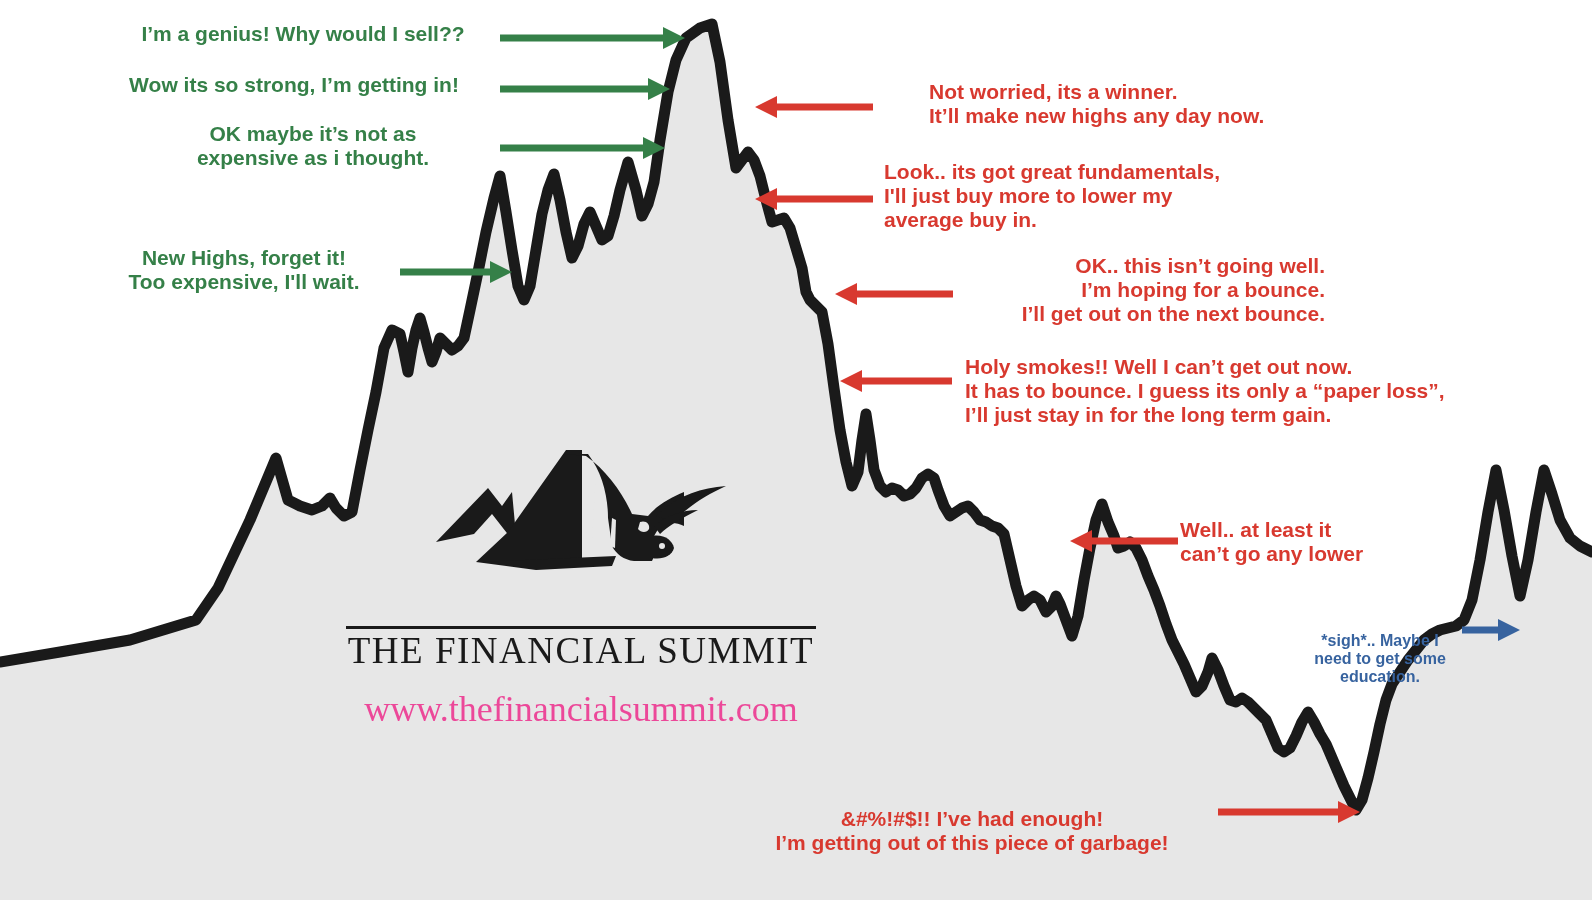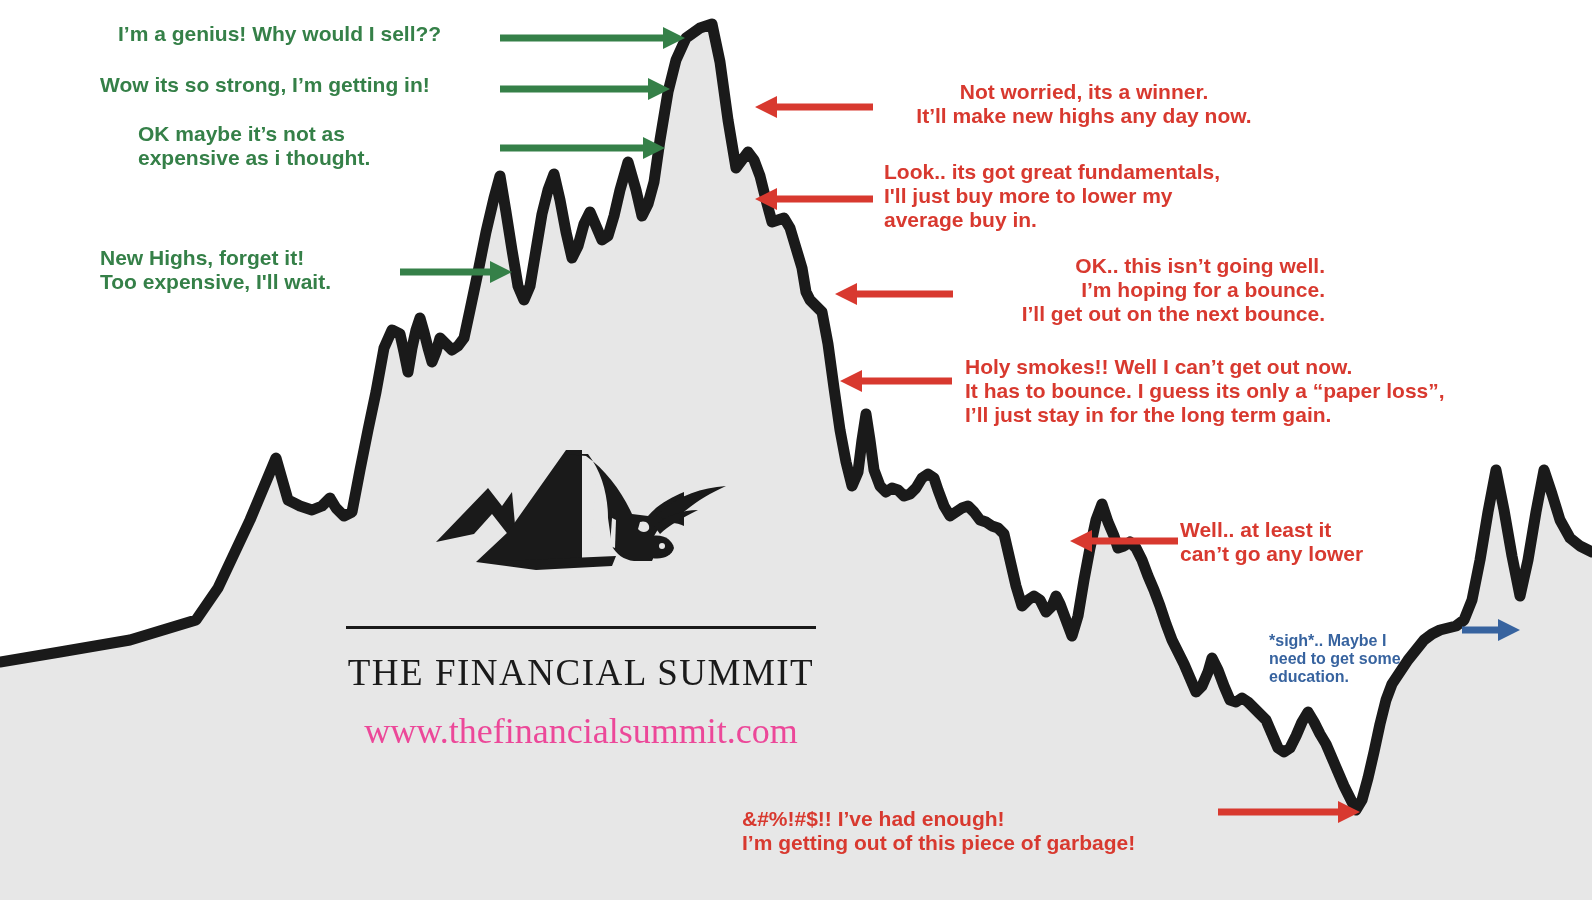--- a/index.html
+++ b/index.html
@@ -9,28 +9,28 @@
     font-family:"Liberation Sans", sans-serif;
     overflow:hidden;
   }
   #stage{position:relative;width:1592px;height:900px;overflow:hidden;background:#ffffff;}
   #chart{position:absolute;left:0;top:0;width:1592px;height:900px;}
 
   .ann{position:absolute;white-space:pre;font-weight:bold;line-height:1.14;}
   .ann.green{color:#358048;}
   .ann.red{color:#d8392f;}
   .ann.blue{color:#37639f;}
-  .ann.r{text-align:left;}
+  .ann.r{text-align:center;}
   .ann.l{text-align:left;}
 
   .logo{position:absolute;left:336px;top:430px;width:490px;text-align:center;}
   .logo-mark{width:330px;height:190px;display:block;margin:0 auto;}
   .logo-rule{height:3px;background:#1a1a1a;width:470px;margin:6px auto 0 auto;}
   .logo-name{font-family:"Liberation Serif", serif;font-size:37px;letter-spacing:1.5px;
-             color:#1a1a1a;margin-top:22px;}
+             color:#1a1a1a;margin-top:0;}
   .logo-url{font-family:"Liberation Serif", serif;font-size:36px;color:#ec4899;margin-top:16px;}
 </style>
 </head>
 <body>
 
 <div id="stage">
 
   <svg id="chart" viewBox="0 0 1592 900" preserveAspectRatio="none">
     <path id="chart-fill" fill="#e7e7e7" d="M 0 662 L 60 652 L 130 640 L 196 620 L 218 588 L 250 520 L 276 458 L 288 500 L 300 506 L 312 510 L 322 506 L 330 498 L 336 508 L 344 516 L 352 512 L 360 470 L 368 430 L 376 392 L 384 348 L 392 330 L 400 334 L 404 352 L 408 372 L 412 348 L 416 330 L 420 318 L 424 332 L 428 348 L 432 362 L 436 352 L 440 338 L 446 344 L 452 350 L 458 346 L 464 338 L 470 310 L 478 272 L 486 232 L 494 198 L 500 176 L 506 212 L 512 250 L 518 286 L 524 300 L 530 286 L 536 250 L 542 214 L 548 190 L 554 174 L 560 200 L 566 232 L 572 258 L 578 246 L 584 224 L 590 212 L 596 226 L 602 240 L 608 236 L 614 216 L 620 190 L 628 162 L 636 190 L 642 216 L 648 204 L 654 182 L 660 140 L 668 92 L 676 60 L 686 38 L 700 28 L 712 24 L 720 62 L 728 120 L 736 168 L 742 160 L 748 152 L 754 160 L 760 176 L 766 200 L 772 222 L 778 220 L 784 218 L 790 228 L 796 248 L 802 268 L 806 292 L 810 300 L 816 306 L 822 312 L 828 344 L 834 388 L 840 430 L 846 462 L 852 486 L 858 472 L 862 440 L 866 414 L 870 440 L 874 470 L 880 486 L 886 492 L 892 488 L 898 490 L 904 496 L 910 494 L 916 488 L 922 478 L 928 474 L 934 478 L 938 490 L 944 506 L 950 516 L 956 512 L 962 508 L 968 506 L 974 512 L 980 520 L 986 522 L 992 526 L 998 528 L 1004 534 L 1010 560 L 1016 586 L 1022 606 L 1028 600 L 1034 596 L 1040 600 L 1046 612 L 1052 606 L 1056 596 L 1060 604 L 1066 620 L 1072 636 L 1078 616 L 1084 580 L 1090 548 L 1096 520 L 1102 504 L 1108 522 L 1114 536 L 1118 548 L 1124 546 L 1130 542 L 1136 548 L 1142 560 L 1148 576 L 1154 590 L 1160 606 L 1166 624 L 1172 640 L 1178 652 L 1184 664 L 1190 678 L 1196 692 L 1202 686 L 1208 672 L 1212 658 L 1218 670 L 1224 686 L 1230 700 L 1236 702 L 1242 698 L 1248 702 L 1254 708 L 1260 714 L 1266 720 L 1272 734 L 1278 748 L 1284 752 L 1290 748 L 1296 736 L 1302 722 L 1308 712 L 1314 722 L 1320 734 L 1326 744 L 1332 758 L 1338 772 L 1344 786 L 1350 798 L 1356 810 L 1362 800 L 1368 778 L 1374 752 L 1380 724 L 1386 700 L 1392 684 L 1400 672 L 1408 660 L 1416 650 L 1424 640 L 1432 634 L 1440 630 L 1448 628 L 1456 626 L 1464 620 L 1472 600 L 1480 560 L 1488 512 L 1496 470 L 1504 510 L 1512 556 L 1520 596 L 1528 560 L 1536 512 L 1544 470 L 1552 494 L 1560 520 L 1570 538 L 1580 546 L 1592 552 L 1592 900 L 0 900 Z"></path>
     <path id="chart-line" fill="none" stroke="#1a1a1a" stroke-width="11" stroke-linejoin="round" stroke-linecap="round" d="M 0 662 L 60 652 L 130 640 L 196 620 L 218 588 L 250 520 L 276 458 L 288 500 L 300 506 L 312 510 L 322 506 L 330 498 L 336 508 L 344 516 L 352 512 L 360 470 L 368 430 L 376 392 L 384 348 L 392 330 L 400 334 L 404 352 L 408 372 L 412 348 L 416 330 L 420 318 L 424 332 L 428 348 L 432 362 L 436 352 L 440 338 L 446 344 L 452 350 L 458 346 L 464 338 L 470 310 L 478 272 L 486 232 L 494 198 L 500 176 L 506 212 L 512 250 L 518 286 L 524 300 L 530 286 L 536 250 L 542 214 L 548 190 L 554 174 L 560 200 L 566 232 L 572 258 L 578 246 L 584 224 L 590 212 L 596 226 L 602 240 L 608 236 L 614 216 L 620 190 L 628 162 L 636 190 L 642 216 L 648 204 L 654 182 L 660 140 L 668 92 L 676 60 L 686 38 L 700 28 L 712 24 L 720 62 L 728 120 L 736 168 L 742 160 L 748 152 L 754 160 L 760 176 L 766 200 L 772 222 L 778 220 L 784 218 L 790 228 L 796 248 L 802 268 L 806 292 L 810 300 L 816 306 L 822 312 L 828 344 L 834 388 L 840 430 L 846 462 L 852 486 L 858 472 L 862 440 L 866 414 L 870 440 L 874 470 L 880 486 L 886 492 L 892 488 L 898 490 L 904 496 L 910 494 L 916 488 L 922 478 L 928 474 L 934 478 L 938 490 L 944 506 L 950 516 L 956 512 L 962 508 L 968 506 L 974 512 L 980 520 L 986 522 L 992 526 L 998 528 L 1004 534 L 1010 560 L 1016 586 L 1022 606 L 1028 600 L 1034 596 L 1040 600 L 1046 612 L 1052 606 L 1056 596 L 1060 604 L 1066 620 L 1072 636 L 1078 616 L 1084 580 L 1090 548 L 1096 520 L 1102 504 L 1108 522 L 1114 536 L 1118 548 L 1124 546 L 1130 542 L 1136 548 L 1142 560 L 1148 576 L 1154 590 L 1160 606 L 1166 624 L 1172 640 L 1178 652 L 1184 664 L 1190 678 L 1196 692 L 1202 686 L 1208 672 L 1212 658 L 1218 670 L 1224 686 L 1230 700 L 1236 702 L 1242 698 L 1248 702 L 1254 708 L 1260 714 L 1266 720 L 1272 734 L 1278 748 L 1284 752 L 1290 748 L 1296 736 L 1302 722 L 1308 712 L 1314 722 L 1320 734 L 1326 744 L 1332 758 L 1338 772 L 1344 786 L 1350 798 L 1356 810 L 1362 800 L 1368 778 L 1374 752 L 1380 724 L 1386 700 L 1392 684 L 1400 672 L 1408 660 L 1416 650 L 1424 640 L 1432 634 L 1440 630 L 1448 628 L 1456 626 L 1464 620 L 1472 600 L 1480 560 L 1488 512 L 1496 470 L 1504 510 L 1512 556 L 1520 596 L 1528 560 L 1536 512 L 1544 470 L 1552 494 L 1560 520 L 1570 538 L 1580 546 L 1592 552"></path>
@@ -77,21 +77,21 @@
         <path d="M 0 9.5 L 148 9.5 L 148 2 L 170 13 L 148 24 L 148 16.5 L 0 16.5 Z" fill="#358048"></path>
       </svg>
       <div class="ann green r" style="left: 138px; top: 122px; width: 350px; font-size: 21px;"><div>OK maybe it’s not as</div><div>expensive as i thought.</div></div>
       <svg width="165" height="26" viewBox="0 0 165 26" style="position: absolute; left: 500px; top: 135px;">
         <path d="M 0 9.5 L 143 9.5 L 143 2 L 165 13 L 143 24 L 143 16.5 L 0 16.5 Z" fill="#358048"></path>
       </svg>
       <div class="ann green r" style="left: 100px; top: 246px; width: 288px; font-size: 21px;"><div>New Highs, forget it!</div><div>Too expensive, I'll wait.</div></div>
       <svg width="112" height="26" viewBox="0 0 112 26" style="position: absolute; left: 400px; top: 259px;">
         <path d="M 0 9.5 L 90 9.5 L 90 2 L 112 13 L 90 24 L 90 16.5 L 0 16.5 Z" fill="#358048"></path>
       </svg>
-      <div class="ann red l" style="left: 884px; top: 80px; width: 400px; font-size: 21px; text-align: center;"><div>Not worried, its a winner.</div><div>It’ll make new highs any day now.</div></div>
+      <div class="ann red l" style="left: 929px; top: 80px; width: 400px; font-size: 21px;"><div>Not worried, its a winner.</div><div>It’ll make new highs any day now.</div></div>
       <svg width="118" height="26" viewBox="0 0 118 26" style="position: absolute; left: 755px; top: 94px;">
         <path d="M 118 9.5 L 22 9.5 L 22 2 L 0 13 L 22 24 L 22 16.5 L 118 16.5 Z" fill="#d8392f"></path>
       </svg>
       <div class="ann red l" style="left: 884px; top: 160px; width: 400px; font-size: 21px;"><div>Look.. its got great fundamentals,</div><div>I'll just buy more to lower my</div><div>average buy in.</div></div>
       <svg width="118" height="26" viewBox="0 0 118 26" style="position: absolute; left: 755px; top: 186px;">
         <path d="M 118 9.5 L 22 9.5 L 22 2 L 0 13 L 22 24 L 22 16.5 L 118 16.5 Z" fill="#d8392f"></path>
       </svg>
       <div class="ann red l" style="left: 965px; top: 254px; width: 360px; font-size: 21px; text-align: right;"><div>OK.. this isn’t going well.</div><div>I’m hoping for a bounce.</div><div>I’ll get out on the next bounce.</div></div>
       <svg width="118" height="26" viewBox="0 0 118 26" style="position: absolute; left: 835px; top: 281px;">
         <path d="M 118 9.5 L 22 9.5 L 22 2 L 0 13 L 22 24 L 22 16.5 L 118 16.5 Z" fill="#d8392f"></path>

